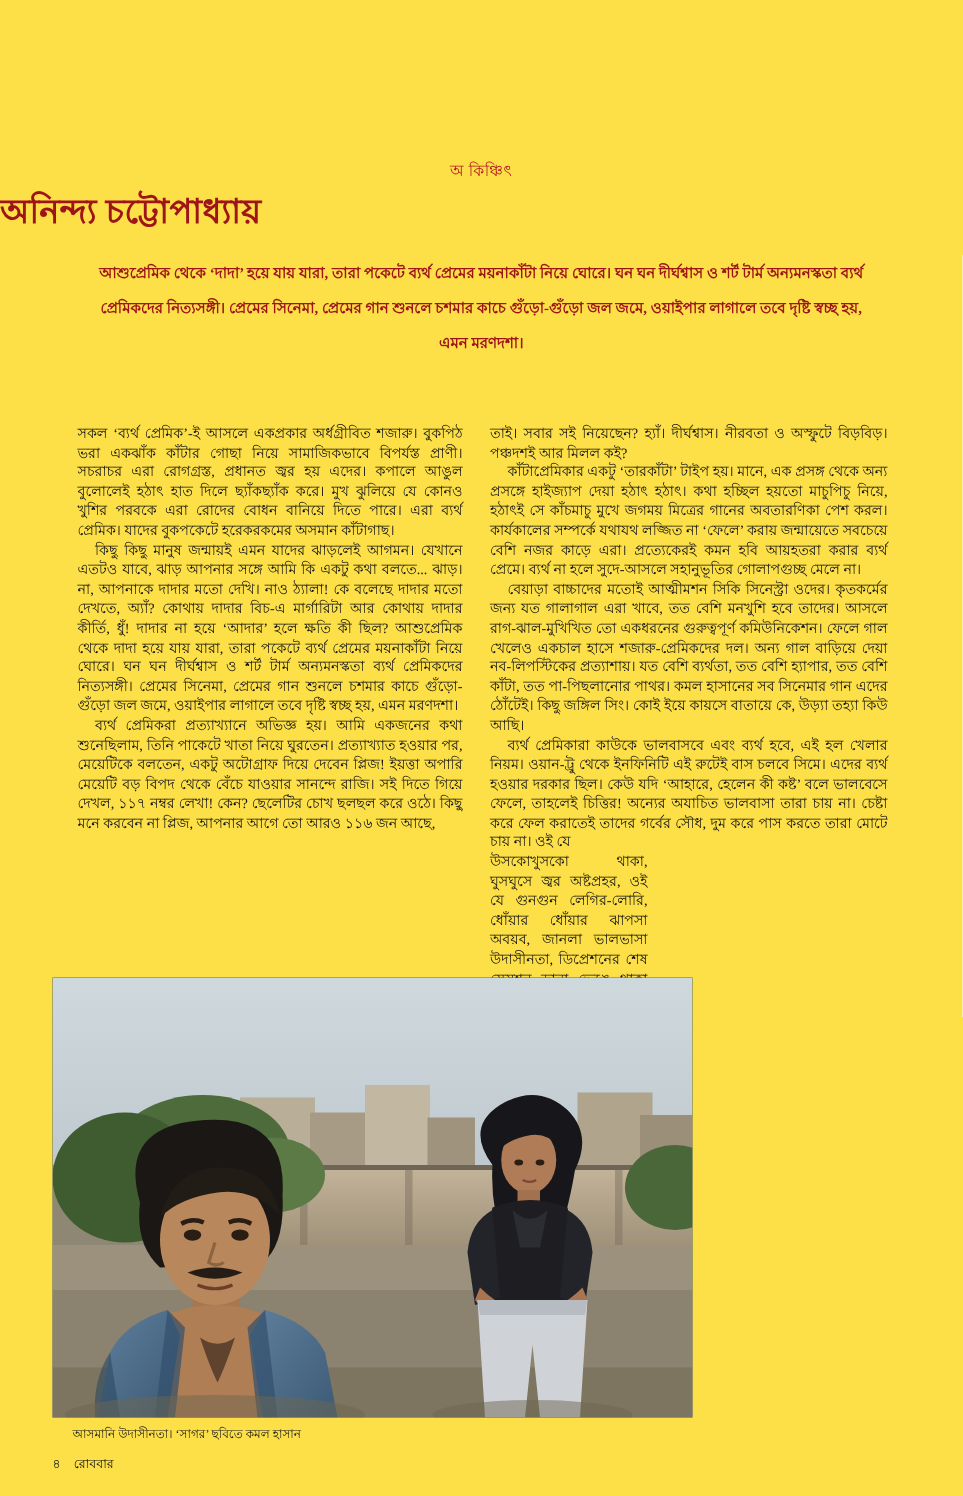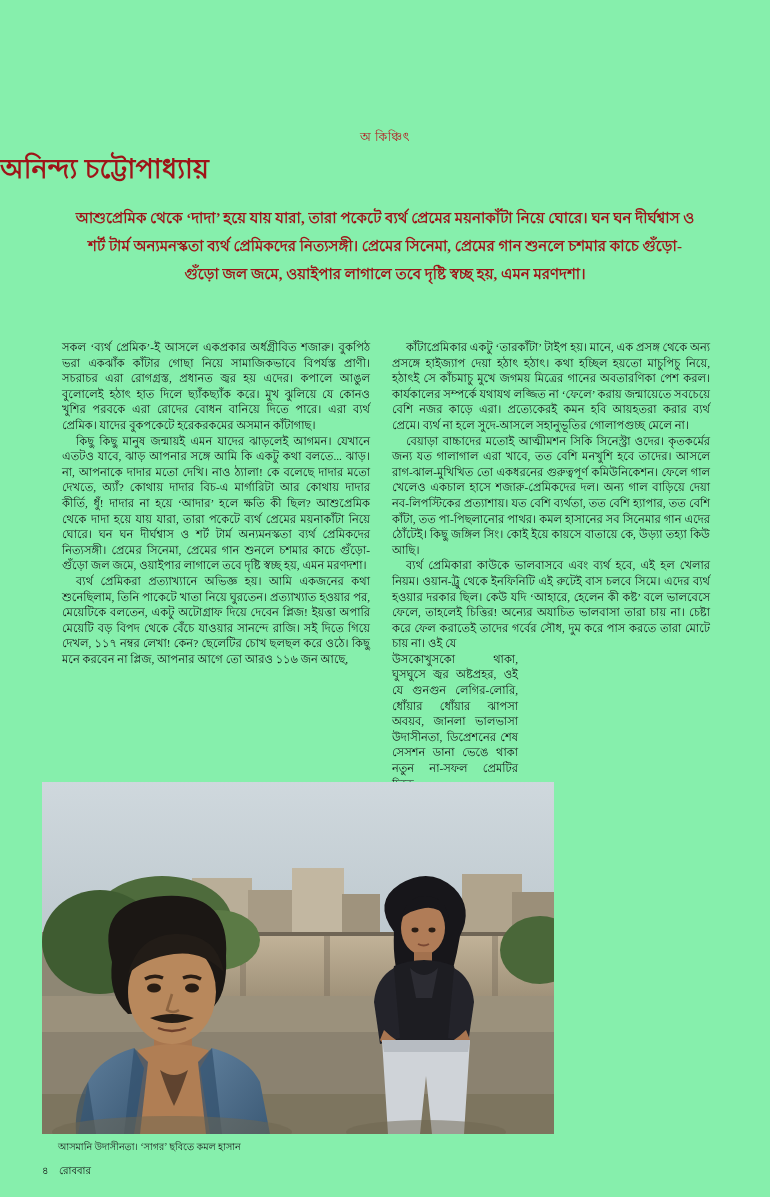--- a/index.html
+++ b/index.html
@@ -13,21 +13,21 @@
     font-family: "Liberation Serif", serif;
     color: #111111;
     position: relative;
     overflow: hidden;
   }
   .page {
     position: absolute;
     left: 0; top: 0;
     width: 770px;
     height: 1197px;
-    background: #86efac;
+    background: #fde047;
   }
   .kicker {
     position: absolute;
     left: 0; right: 0;
     top: 128px;
     text-align: center;
     font-size: 12.5px;
     color: #b5171f;
     letter-spacing: 0.5px;
   }
@@ -40,21 +40,21 @@
     font-weight: bold;
     color: #9e1418;
     letter-spacing: 0.3px;
   }
   .standfirst {
     position: absolute;
     left: 72px;
     top: 204px;
     width: 626px;
     text-align: center;
-    font-size: 15px;
+    font-size: 12px;
     line-height: 28px;
     color: #9e1418;
     font-weight: bold;
   }
   .cols {
     position: absolute;
     left: 62px;
     top: 340px;
     width: 648px;
   }
@@ -121,20 +121,21 @@
 
   <div class="cols">
 
     <div class="col col-left">
       <p class="first">সকল ‘ব্যর্থ প্রেমিক’-ই আসলে একপ্রকার অর্ধগ্রীবিত শজারু। বুকপিঠ ভরা একঝাঁক কাঁটার গোছা নিয়ে সামাজিকভাবে বিপর্যস্ত প্রাণী। সচরাচর এরা রোগগ্রস্ত, প্রধানত জ্বর হয় এদের। কপালে আঙুল বুলোলেই হঠাৎ হাত দিলে ছ্যাঁকছ্যাঁক করে। মুখ ঝুলিয়ে যে কোনও খুশির পরবকে এরা রোদের বোধন বানিয়ে দিতে পারে। এরা ব্যর্থ প্রেমিক। যাদের বুকপকেটে হরেকরকমের অসমান কাঁটাগাছ।</p>
       <p>কিছু কিছু মানুষ জন্মায়ই এমন যাদের ঝাড়লেই আগমন। যেখানে এতটও যাবে, ঝাড় আপনার সঙ্গে আমি কি একটু কথা বলতে... ঝাড়। না, আপনাকে দাদার মতো দেখি। নাও ঠ্যালা! কে বলেছে দাদার মতো দেখতে, অ্যাঁ? কোথায় দাদার বিচ-এ মার্গারিটা আর কোথায় দাদার কীর্তি, ধুঁ! দাদার না হয়ে ‘আদার’ হলে ক্ষতি কী ছিল? আশুপ্রেমিক থেকে দাদা হয়ে যায় যারা, তারা পকেটে ব্যর্থ প্রেমের ময়নাকাঁটা নিয়ে ঘোরে। ঘন ঘন দীর্ঘশ্বাস ও শর্ট টার্ম অন্যমনস্কতা ব্যর্থ প্রেমিকদের নিত্যসঙ্গী। প্রেমের সিনেমা, প্রেমের গান শুনলে চশমার কাচে গুঁড়ো-গুঁড়ো জল জমে, ওয়াইপার লাগালে তবে দৃষ্টি স্বচ্ছ হয়, এমন মরণদশা।</p>
       <p>ব্যর্থ প্রেমিকরা প্রত্যাখ্যানে অভিজ্ঞ হয়। আমি একজনের কথা শুনেছিলাম, তিনি পাকেটে খাতা নিয়ে ঘুরতেন। প্রত্যাখ্যাত হওয়ার পর, মেয়েটিকে বলতেন, একটু অটোগ্রাফ দিয়ে দেবেন প্লিজ! ইয়ত্তা অপারি মেয়েটি বড় বিপদ থেকে বেঁচে যাওয়ার সানন্দে রাজি। সই দিতে গিয়ে দেখল, ১১৭ নম্বর লেখা! কেন? ছেলেটির চোখ ছলছল করে ওঠে। কিছু মনে করবেন না প্লিজ, আপনার আগে তো আরও ১১৬ জন আছে,</p>
     </div>
 
     <div class="col col-right">
+      <p class="first">তাই। সবার সই নিয়েছেন? হ্যাঁ। দীর্ঘশ্বাস। নীরবতা ও অস্ফুটে বিড়বিড়। পঞ্চদশই আর মিলল কই?</p>
       <p>কাঁটাপ্রেমিকার একটু ‘তারকাঁটা’ টাইপ হয়। মানে, এক প্রসঙ্গ থেকে অন্য প্রসঙ্গে হাইজ্যাপ দেয়া হঠাৎ হঠাৎ। কথা হচ্ছিল হয়তো মাচুপিচু নিয়ে, হঠাৎই সে কাঁচমাচু মুখে জগময় মিত্রের গানের অবতারণিকা পেশ করল। কার্যকালের সম্পর্কে যথাযথ লজ্জিত না ‘ফেলে’ করায় জন্মায়েতে সবচেয়ে বেশি নজর কাড়ে এরা। প্রত্যেকেরই কমন হবি আয়হতরা করার ব্যর্থ প্রেমে। ব্যর্থ না হলে সুদে-আসলে সহানুভূতির গোলাপগুচ্ছ মেলে না।</p>
       <p>বেয়াড়া বাচ্চাদের মতোই আত্মীমশন সিকি সিনেস্ট্রা ওদের। কৃতকর্মের জন্য যত গালাগাল এরা খাবে, তত বেশি মনখুশি হবে তাদের। আসলে রাগ-ঝাল-মুখিখিত তো একধরনের গুরুত্বপূর্ণ কমিউনিকেশন। ফেলে গাল খেলেও একচাল হাসে শজারু-প্রেমিকদের দল। অন্য গাল বাড়িয়ে দেয়া নব-লিপস্টিকের প্রত্যাশায়। যত বেশি ব্যর্থতা, তত বেশি হ্যাপার, তত বেশি কাঁটা, তত পা-পিছলানোর পাথর। কমল হাসানের সব সিনেমার গান এদের ঠোঁটেই। কিছু জঙ্গিল সিং। কোই ইয়ে কায়সে বাতায়ে কে, উড়্যা তহ্যা কিউ আছি।</p>
       <p>ব্যর্থ প্রেমিকারা কাউকে ভালবাসবে এবং ব্যর্থ হবে, এই হল খেলার নিয়ম। ওয়ান-ট্রু থেকে ইনফিনিটি এই রুটেই বাস চলবে সিমে। এদের ব্যর্থ হওয়ার দরকার ছিল। কেউ যদি ‘আহারে, হেলেন কী কষ্ট’ বলে ভালবেসে ফেলে, তাহলেই চিত্তির! অন্যের অযাচিত ভালবাসা তারা চায় না। চেষ্টা করে ফেল করাতেই তাদের গর্বের সৌধ, দুম করে পাস করতে তারা মোটে চায় না। ওই যে</p>
       <div class="narrow">
         <p class="first">উসকোখুসকো থাকা, ঘুসঘুসে জ্বর অষ্টপ্রহর, ওই যে গুনগুন লেগির-লোরি, ধোঁয়ার ধোঁয়ার ঝাপসা অবয়ব, জানলা ভালভাসা উদাসীনতা, ডিপ্রেশনের শেষ সেসশন ডানা ভেঙে থাকা নতুন না-সফল প্রেমটির দিকে...</p>
         <p>সুন্দরকেই তো সাধের যাবজ্জীবন। উটের গ্রীবার মতো নিঃসঙ্গ নিংসীমে নির্জল ন্যাকাচ্ছদ। কাঁটাটি যত্ন করে গাঁথা ফাটা ফিসমাসেে। না, কাঁটা উহারা বাড়িয়া খায় না, দস্তরমতো খাড়া-খোঁড়-ষড়ি আর কাঁটাচচ্চড়ি।</p>
       </div>
     </div>
 
   </div>

